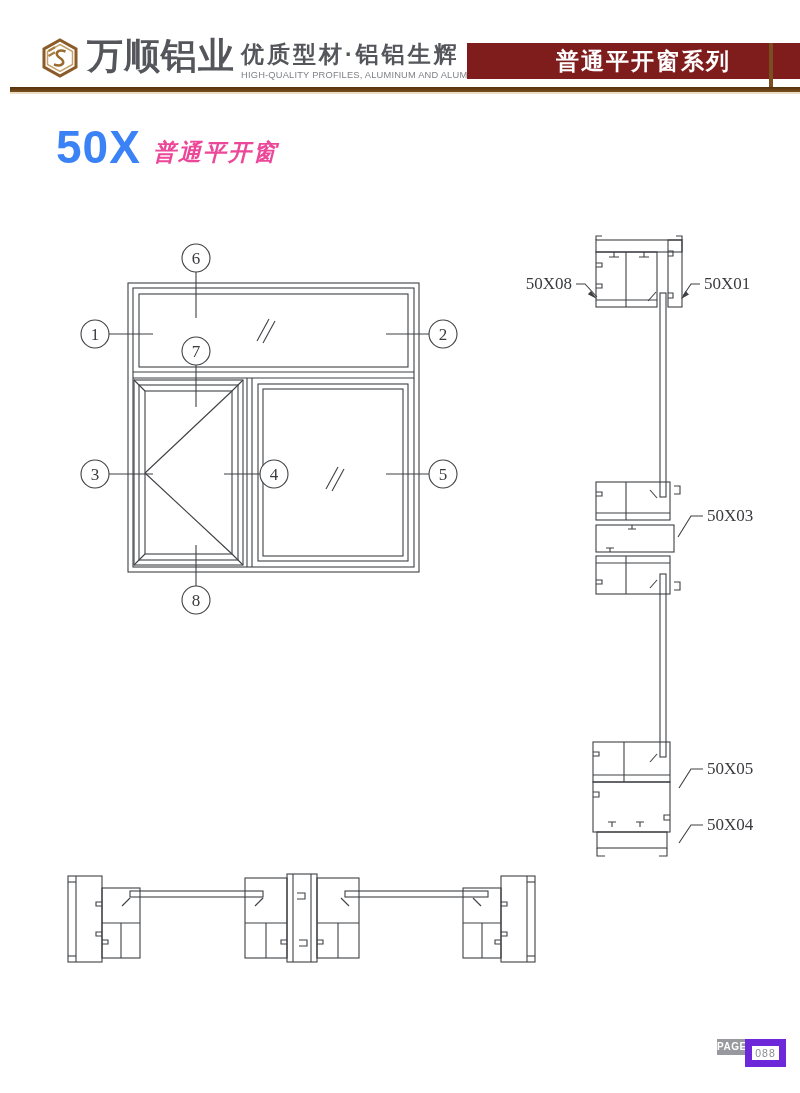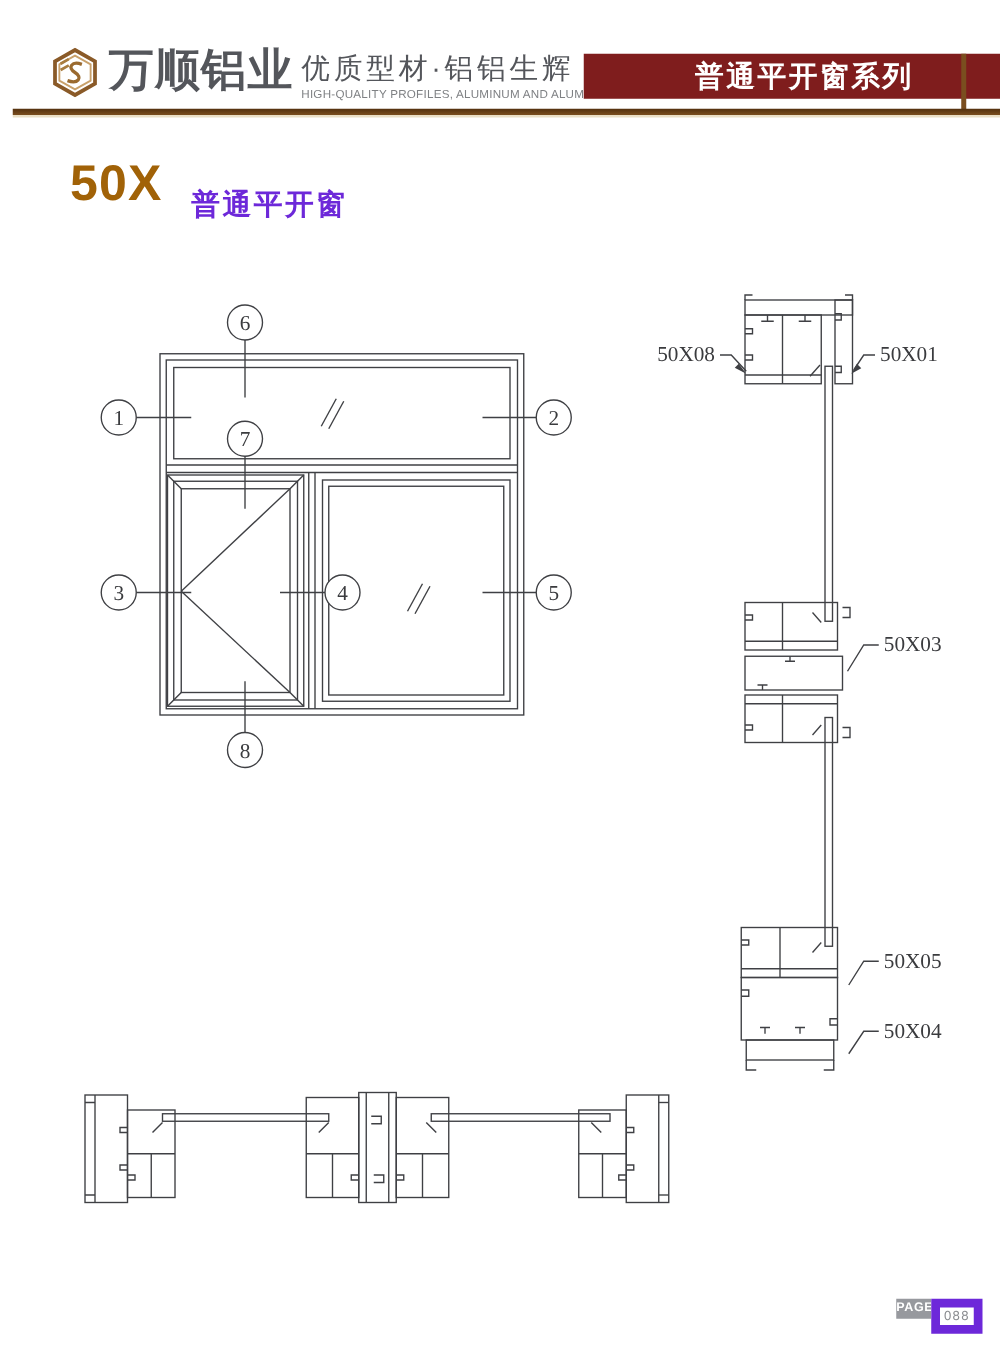--- a/index.html
+++ b/index.html
@@ -8,39 +8,40 @@
     font-family:"Liberation Sans",sans-serif;
     margin-left:10px;
   }
   
   .logo{position:absolute;left:30px;top:38px;width:40px;height:40px;}
   .company{
     position:absolute;left:77px;top:36px;font-size:36px;font-weight:bold;
     color:#54565b;letter-spacing:1px;line-height:40px;
   }
   .tagblock{position:absolute;left:231px;top:41px;width:230px;}
-  .tagline{font-size:23px;font-weight:normal;color:#54565b;letter-spacing:3px;line-height:26px;}
+  .tagline{font-size:23px;font-weight:bold;color:#54565b;letter-spacing:3px;line-height:26px;}
   .tagline-en{font-size:9.3px;color:#7f8184;letter-spacing:0.2px;margin-top:3px;white-space:nowrap;}
   .banner{
     position:absolute;left:457px;top:43px;width:353px;height:36px;background:#7f1d1d;
     color:#ffffff;font-size:23px;font-weight:bold;letter-spacing:2px;
     text-align:center;line-height:36px;
   }
   .banner-edge{position:absolute;left:759px;top:43px;width:4px;height:45px;background:#7a4e1f;}
   .rule{position:absolute;left:0;top:87px;width:800px;height:5px;
     background:linear-gradient(#53300e,#7a4e1f);}
   .rule-light{position:absolute;left:0;top:92px;width:800px;height:2px;background:#eadfc6;}
   
   .model{
-    position:absolute;left:46px;top:124px;font-size:40px;font-weight:600;color:#a16207;
+    position:absolute;left:46px;top:124px;font-size:46px;font-weight:600;color:#3b82f6;
     line-height:46px;letter-spacing:1px;
   }
   .series-name{
-    position:absolute;left:143px;top:148px;font-size:23px;font-weight:bold;color:#6d28d9;
+    position:absolute;left:143px;top:137px;font-size:23px;font-weight:bold;color:#ec4899;
     letter-spacing:2px;
+    font-style:italic;
   }
   
   .drawing{position:absolute;left:0;top:0;}
   .drawing text{font-family:"Liberation Serif",serif;fill:#3a3b3e;}
   
   .page-badge{position:absolute;left:707px;top:1039px;display:flex;}
   .page-badge .lbl{
     width:28px;height:16px;background:#97999e;color:#ffffff;font-size:10px;font-weight:bold;
     text-align:center;line-height:16px;letter-spacing:0.5px;
   }

